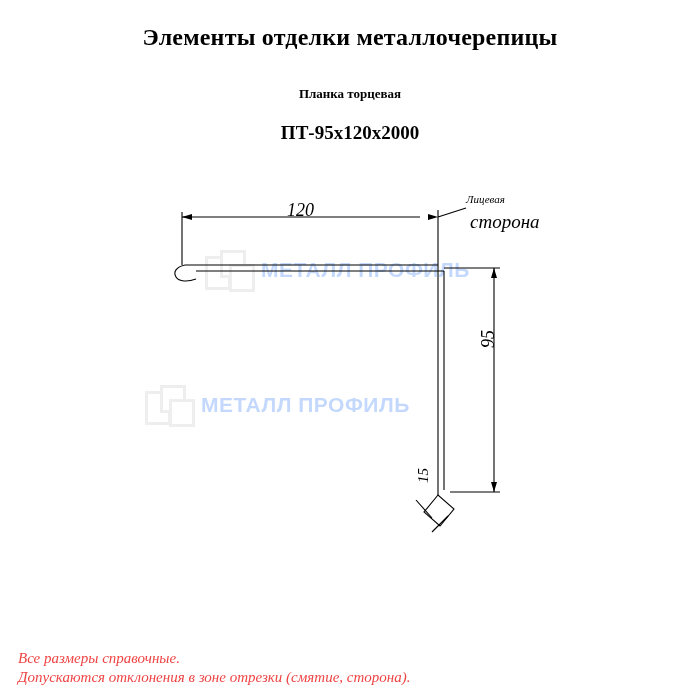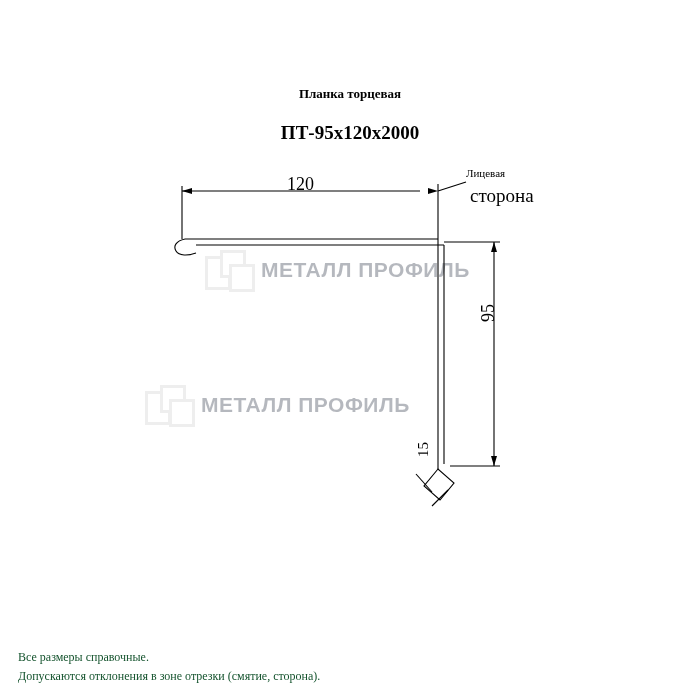--- a/index.html
+++ b/index.html
@@ -43,24 +43,25 @@
     position: absolute;
     top: 122px;
     left: 0;
     width: 700px;
     text-align: center;
     font-size: 19px;
     font-weight: bold;
   }
   .drawing {
     position: absolute;
-    top: 134px;
+    top: 160px;
     left: 0;
     width: 700px;
     height: 420px;
+    font-style: italic;
   }
   .watermarks {
     position: absolute;
     top: 150px;
     left: 0;
     width: 700px;
     height: 420px;
     pointer-events: none;
   }
   .wm {
@@ -80,30 +81,31 @@
     border: 3px solid #c9c9c9;
     background: #ffffff;
   }
   .wm-logo .sq1 { left: 0; top: 6px; width: 20px; height: 28px; }
   .wm-logo .sq2 { left: 15px; top: 0px; width: 20px; height: 22px; }
   .wm-logo .sq3 { left: 24px; top: 14px; width: 20px; height: 22px; }
   .wm-text {
     font-family: "Liberation Sans", sans-serif;
     font-weight: bold;
     font-size: 21px;
-    color: #0f172a;
+    color: #3b82f6;
     letter-spacing: 0.5px;
     white-space: nowrap;
   }
   .footnote {
     position: absolute;
     left: 18px;
     font-family: "Liberation Serif", serif;
-    font-size: 12px;
-    color: #14532d;
+    font-size: 15px;
+    color: #ef4444;
+    font-style: italic;
   }
   .footnote-1 { top: 650px; }
   .footnote-2 { top: 669px; }
   .lbl {
     position: absolute;
     font-family: "Liberation Serif", serif;
     font-size: 17px;
     color: #000;
     white-space: nowrap;
   }
@@ -123,20 +125,21 @@
     font-size: 15px;
     transform: rotate(-90deg);
     transform-origin: left top;
   }
 </style>
 </head>
 <body>
 
 <div class="page">
 
+  <div class="title-main">Элементы отделки металлочерепицы</div>
   <div class="title-sub">Планка торцевая</div>
   <div class="title-code">ПТ-95х120х2000</div>
 
   <div class="watermarks">
     <div class="wm" style="left: 205px; top: 100px;">
       <div class="wm-logo">
         <div class="sq sq1"></div>
           <div class="sq sq2"></div>
           <div class="sq sq3"></div>
       </div>

